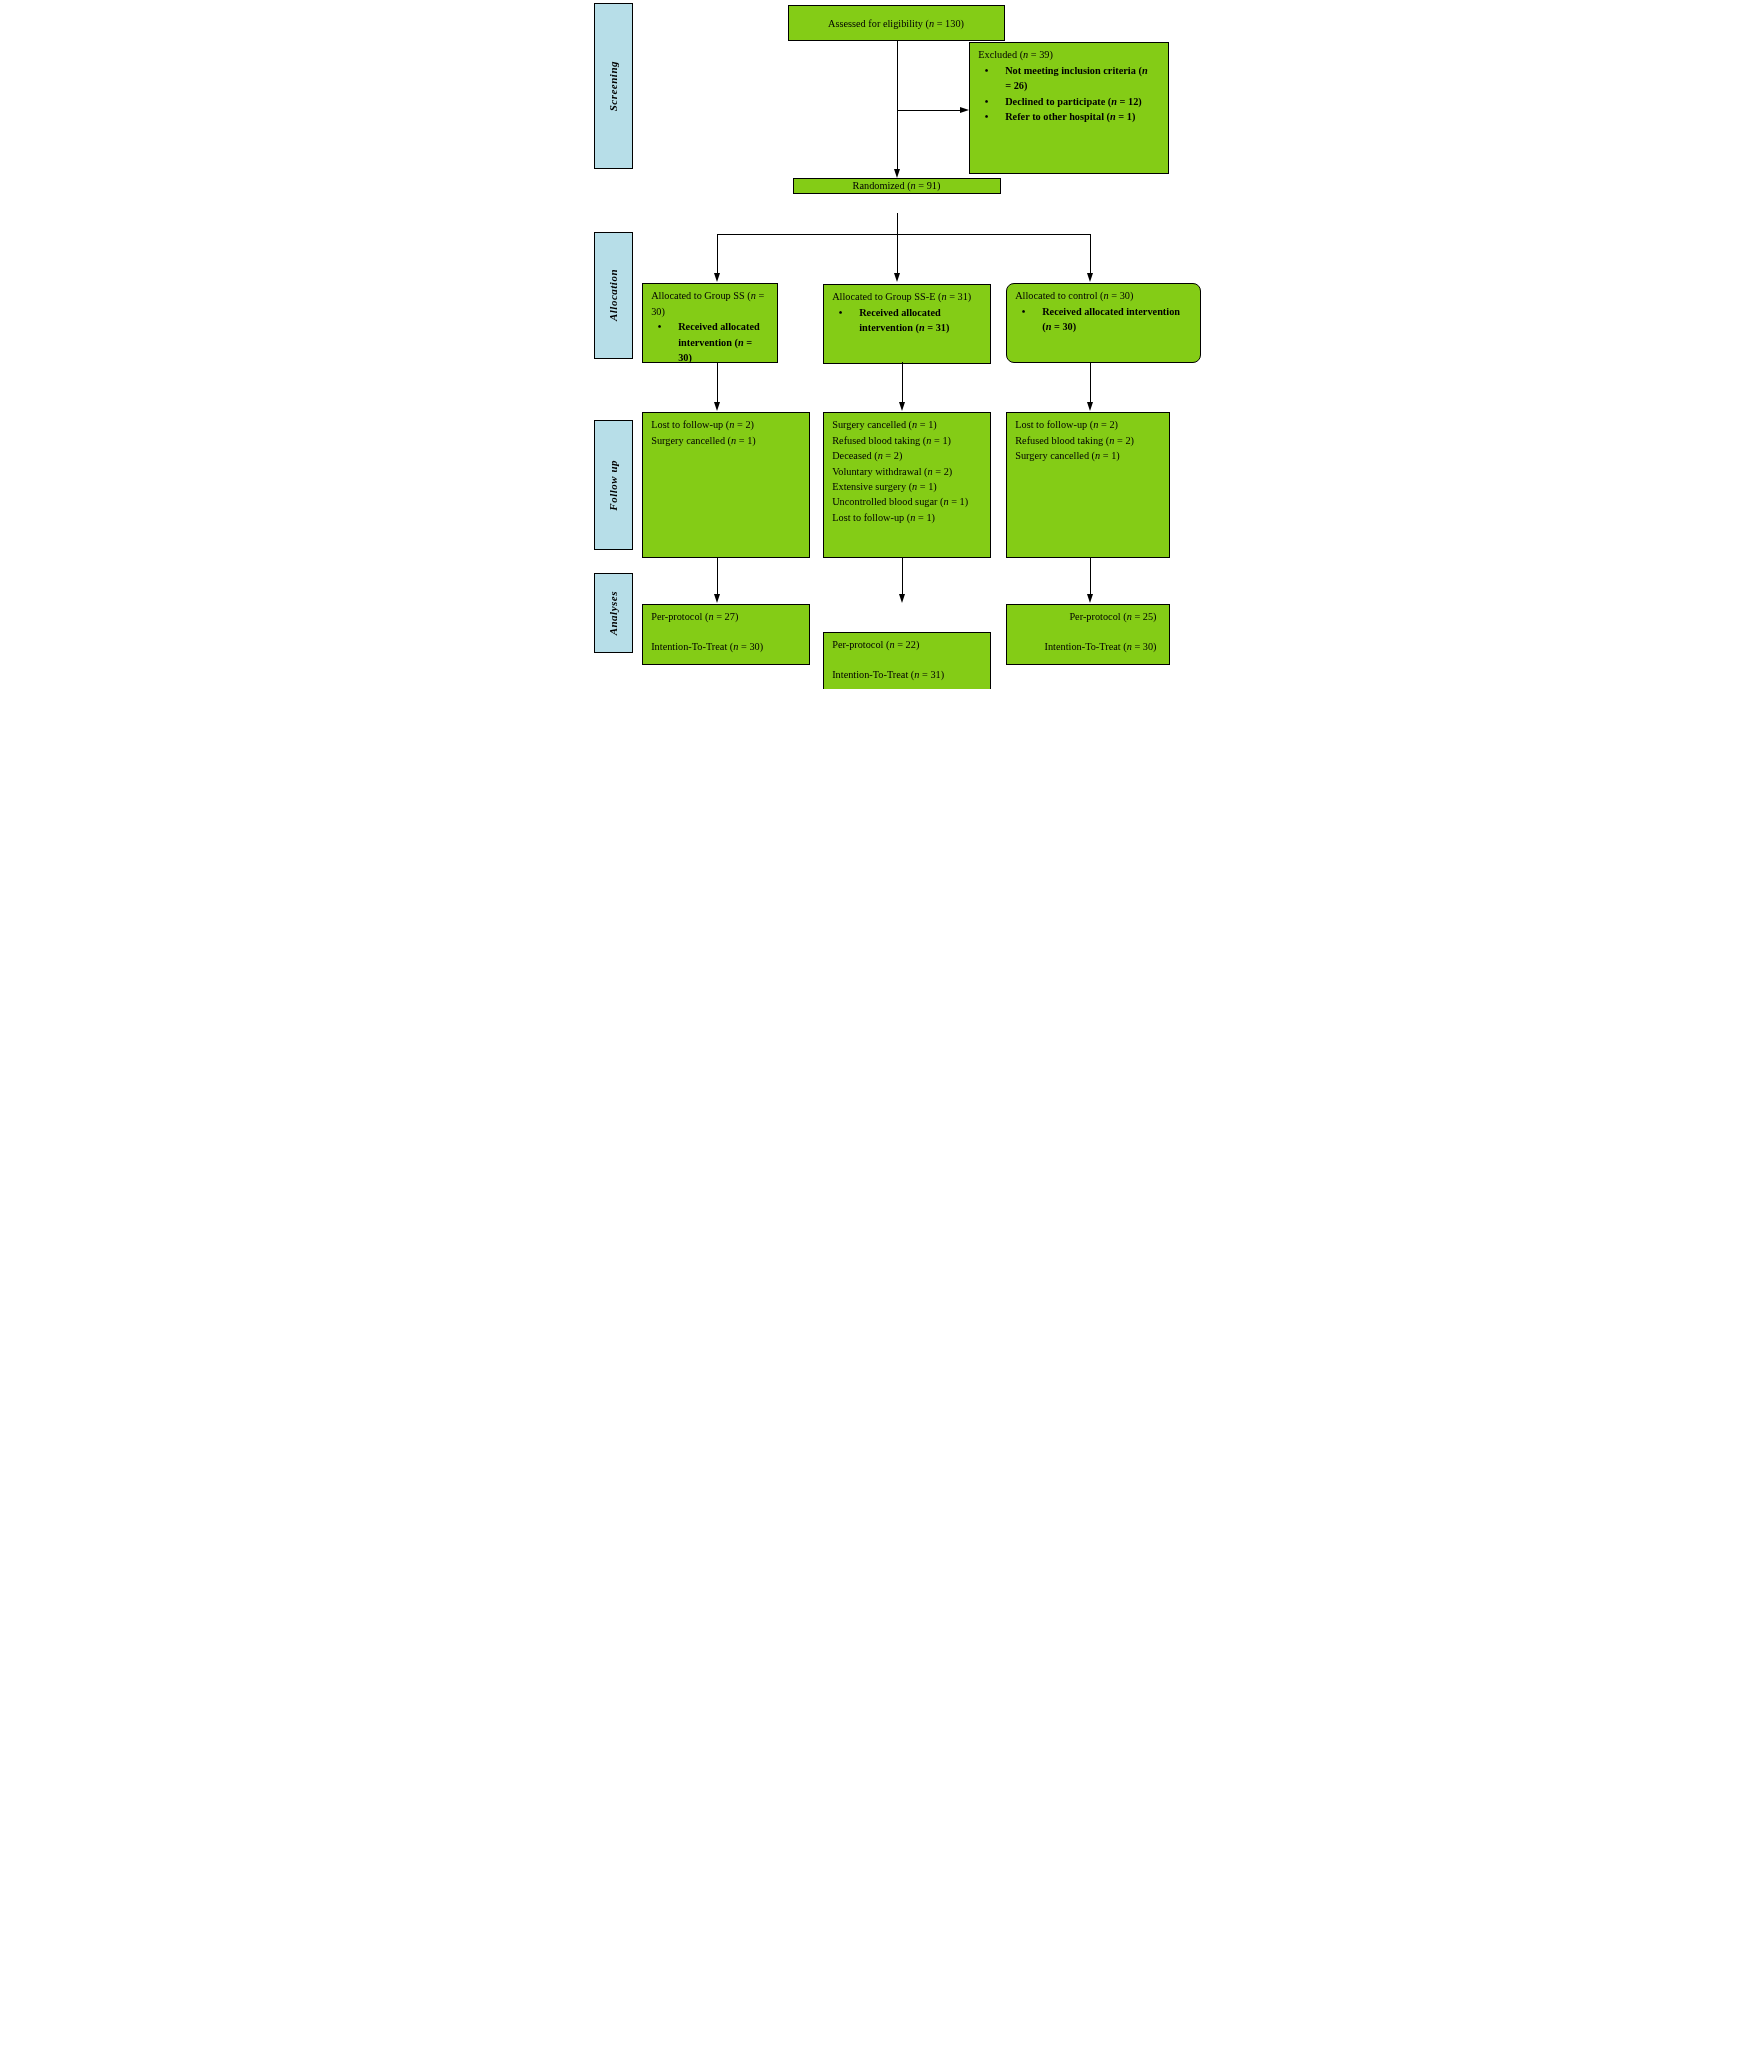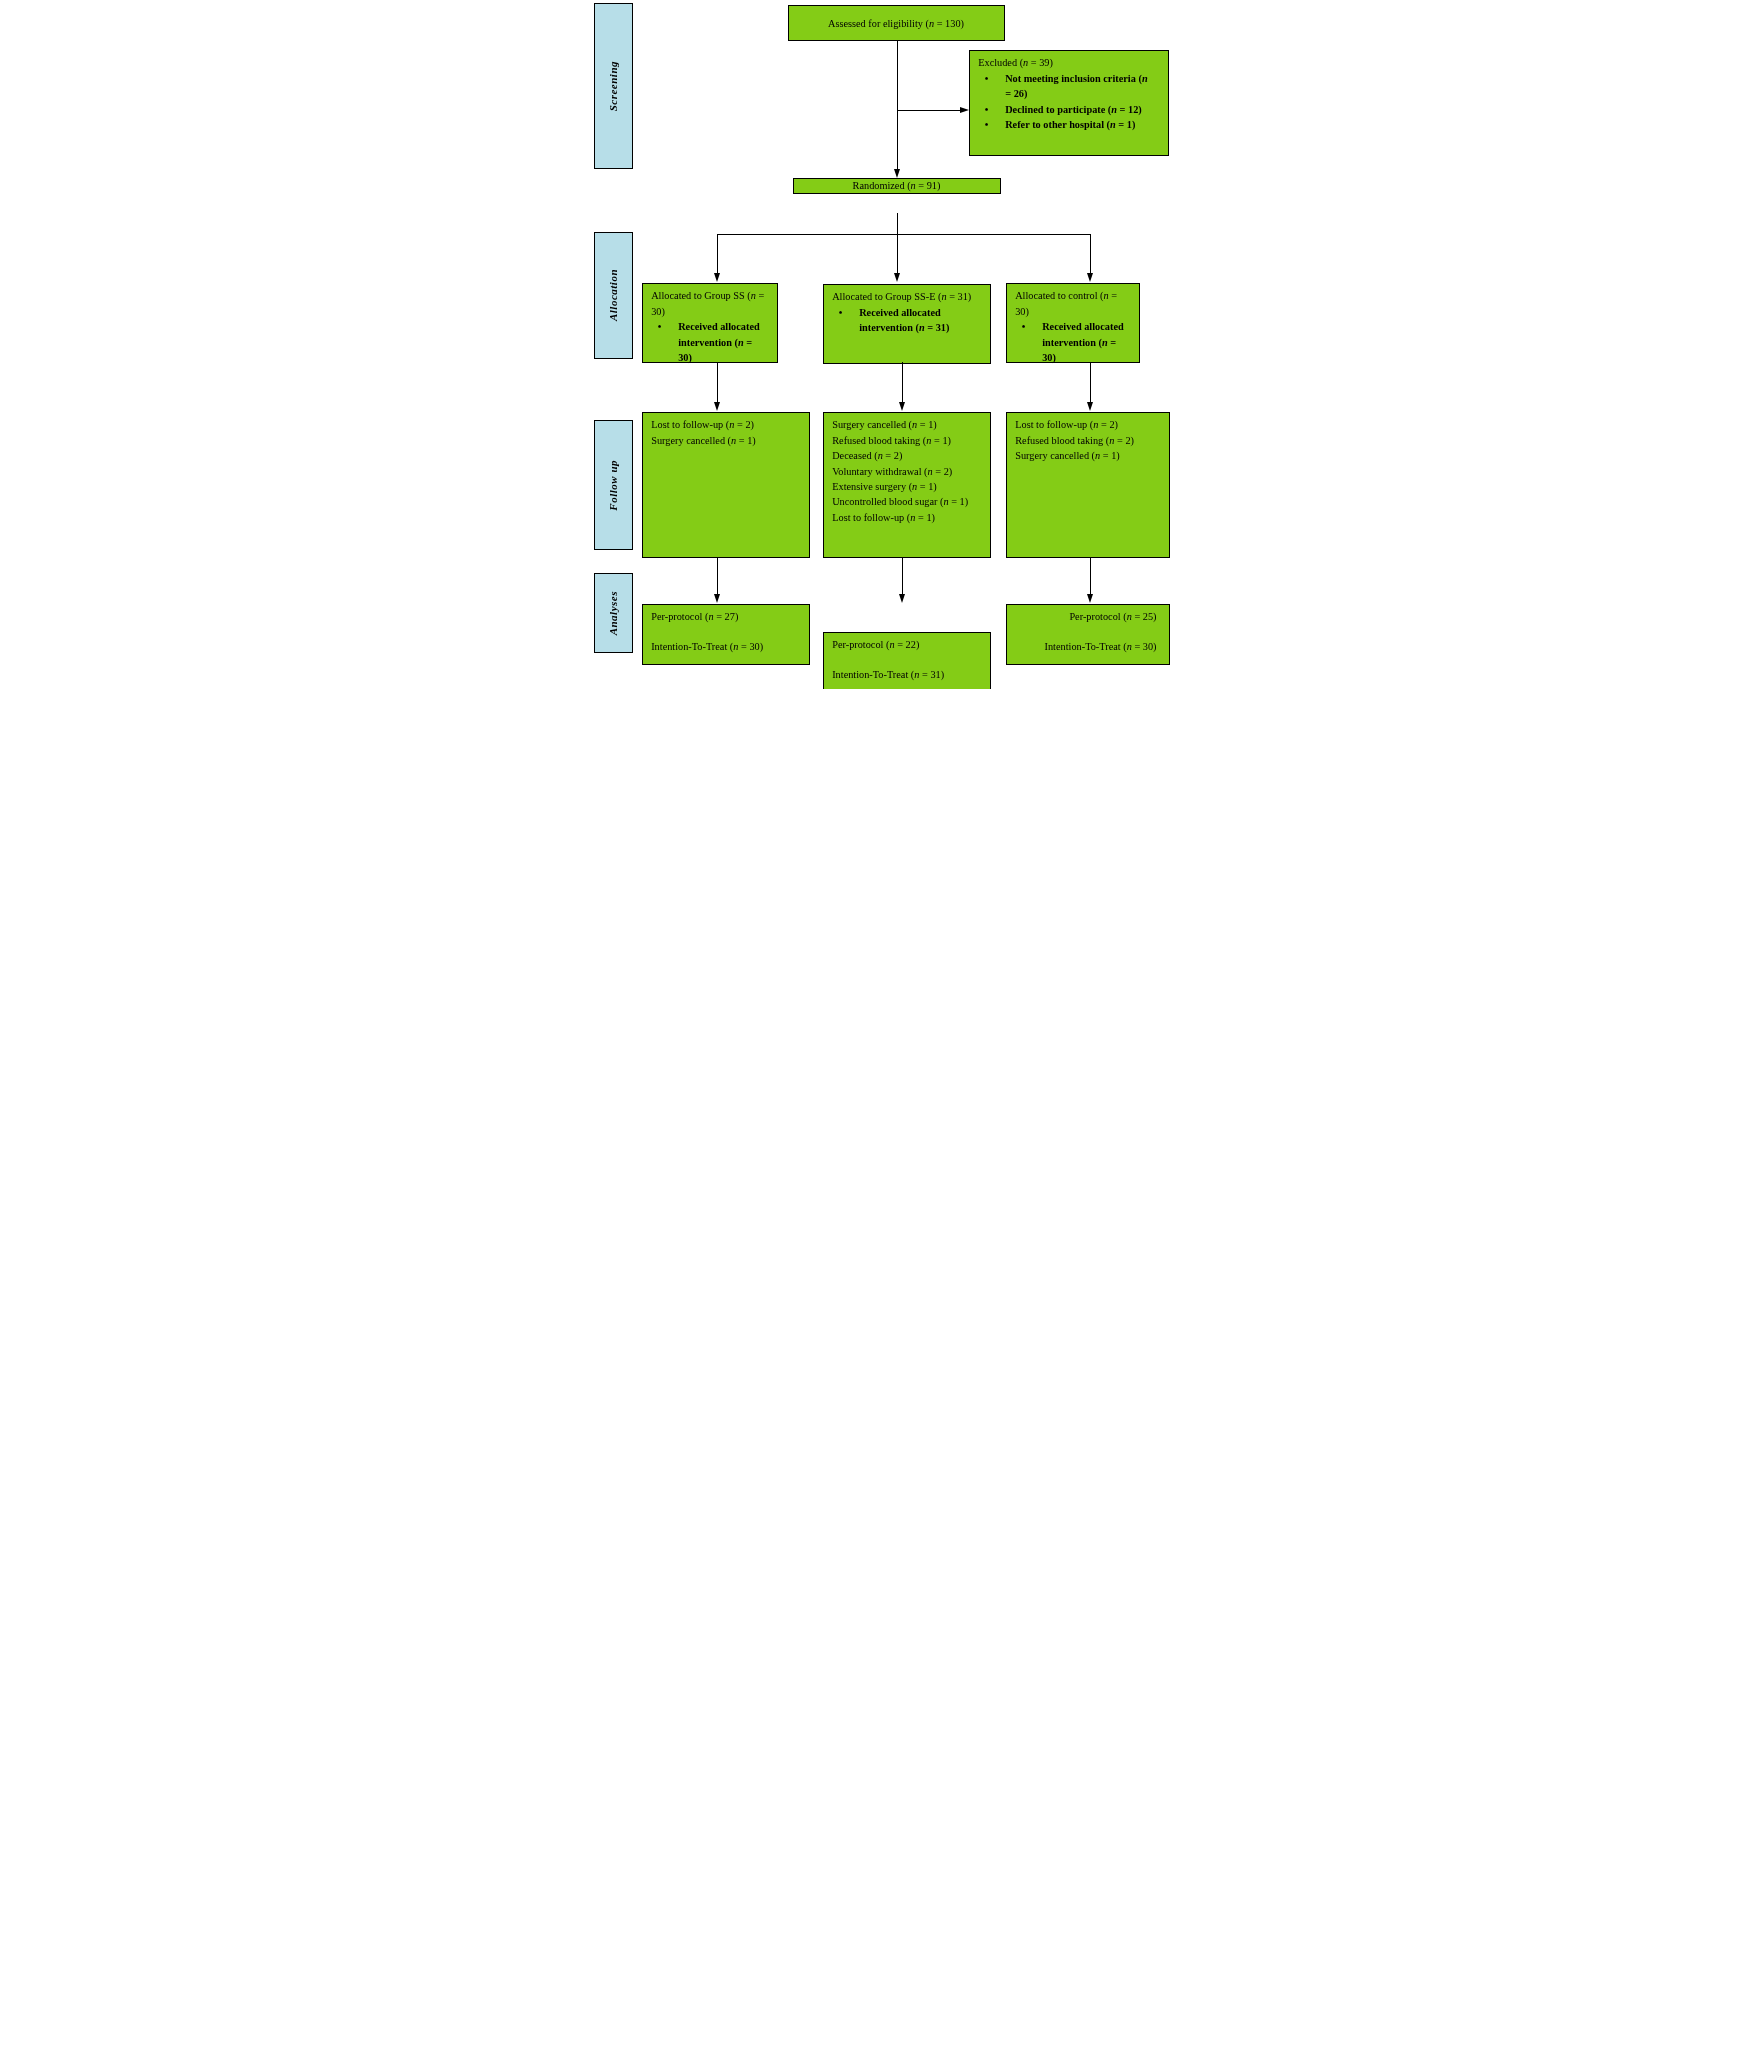--- a/index.html
+++ b/index.html
@@ -89,21 +89,21 @@
     <span>Follow up</span>
   </div>
   <div class="sbox" style="top: 573px; height: 80px; background: rgb(183, 222, 232);">
     <span>Analyses</span>
   </div>
 
   <div class="fbox center" style="left:201px;top:5.4px;width:217px;height:36px;">
     <span>Assessed for eligibility (<i>n</i> = 130)</span>
   </div>
 
-  <div class="fbox pad" style="left:382px;top:50px;width:200px;height:106px;">
+  <div class="fbox pad" style="left:382px;top:42px;width:200px;height:132px;">
     <div>Excluded (<i>n</i> = 39)</div>
     <ul class="blist">
       <li>Not meeting inclusion criteria (<i>n</i> = 26)</li>
       <li>Declined to participate (<i>n</i> = 12)</li>
       <li>Refer to other hospital (<i>n</i> = 1)</li>
     </ul>
   </div>
 
   <div class="fbox center" style="left:206px;top:178px;width:208px;height:16px;">
     <span>Randomized (<i>n</i> = 91)</span>
@@ -114,21 +114,21 @@
     <ul class="blist">
       <li>Received allocated intervention (<i>n</i> = 30)</li>
     </ul>
   </div>
   <div class="fbox pad" style="left:236px;top:284px;width:168px;height:80px;">
     <div>Allocated to Group SS-E (<i>n</i> = 31)</div>
     <ul class="blist">
       <li>Received allocated intervention (<i>n</i> = 31)</li>
     </ul>
   </div>
-  <div class="fbox pad" style="left:419px;top:283px;width:134px;height:80px;">
+  <div class="fbox pad" style="left:419px;top:283px;width:195px;height:80px;border-radius:8px;">
     <div>Allocated to control (<i>n</i> = 30)</div>
     <ul class="blist">
       <li>Received allocated intervention (<i>n</i> = 30)</li>
     </ul>
   </div>
 
   <div class="fbox pad" style="left:55px;top:412px;width:168px;height:146px;">
     <div>Lost to follow-up (<i>n</i> = 2)</div>
     <div>Surgery cancelled (<i>n</i> = 1)</div>
   </div>

